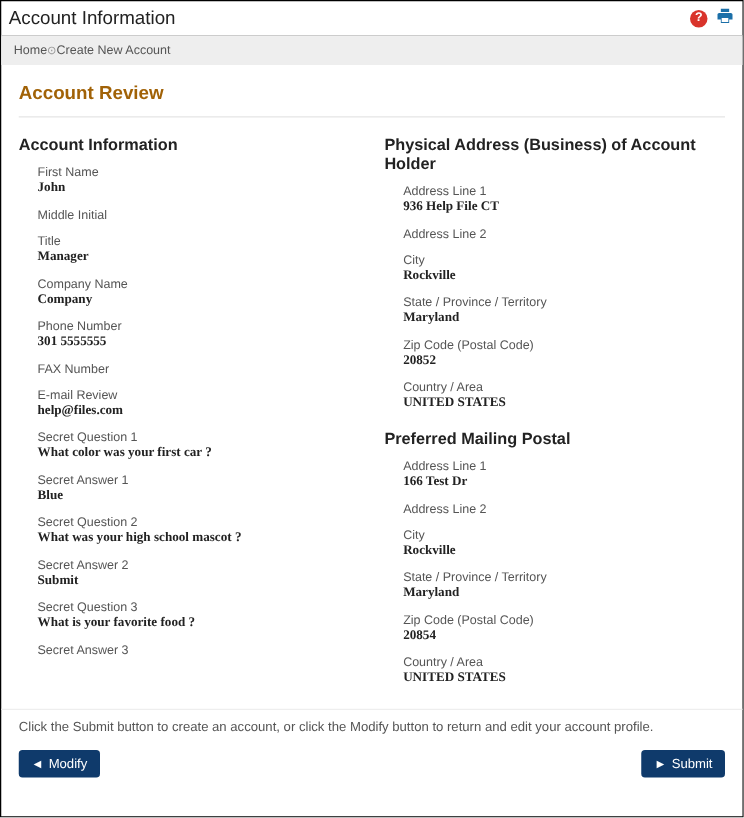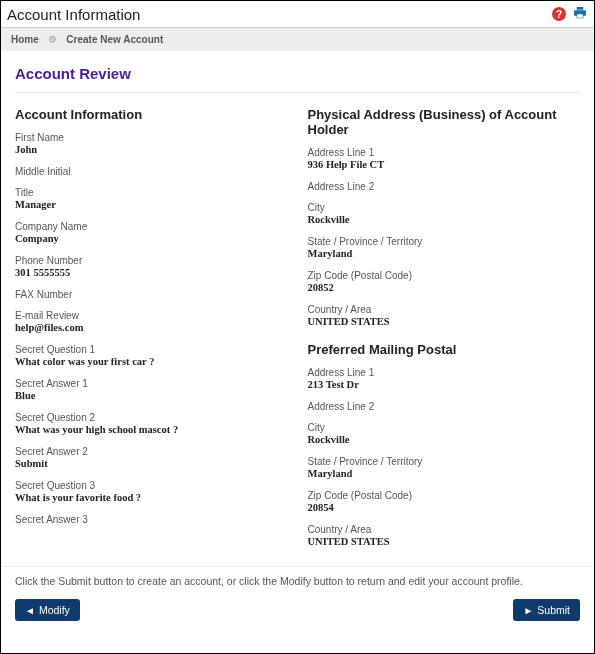--- a/index.html
+++ b/index.html
@@ -33,38 +33,38 @@
     width: 14px; height: 14px; border-radius: 50%;
     background: #d9342b; color: #fff; font-weight: bold;
     font-size: 10px; display: flex; align-items: center; justify-content: center;
   }
   .print-icon svg { width: 16px; height: 16px; fill: #1b6fa8; }
   .breadcrumb {
     background: #eee;
     padding: 6px 10px;
     font-size: 10px;
     color: #555;
-    display: flex; gap: 10px; align-items: flex-start; font-weight: bold;
+    display: flex; align-items: flex-start;
   }
   .breadcrumb .sep { color: #999; font-size: 9px; }
   .content { padding: 14px 14px 8px 14px; }
   .page-title {
-    font-size: 15px; font-weight: bold; color: #4c1d95;
+    font-size: 15px; font-weight: bold; color: #a16207;
     padding-bottom: 10px;
     border-bottom: 1px solid #e5e5e5;
     margin-bottom: 14px;
   }
   .cols { display: flex; gap: 20px; }
   .col { flex: 1; }
   .section-title {
     font-size: 13px; font-weight: bold; color: #222;
     margin-bottom: 10px;
   }
   .section-title.sub { margin-top: 14px; }
-  .field { margin-bottom: 10px; }
+  .field { margin-bottom: 10px; margin-left: 15px; }
   .field .label { font-size: 10px; color: #555; margin-bottom: 1px; }
   .field .value { font-size: 10.5px; font-weight: bold; color: #222; min-height: 12px; font-family: Liberation Serif, serif; }
   .instruction {
     font-size: 10.5px; color: #555;
     padding: 8px 14px 12px 14px;
     border-top: 1px solid #eee;
   }
   .button-row {
     display: flex; justify-content: space-between;
     padding: 0 14px 14px 14px;
@@ -188,21 +188,21 @@
             <div class="field">
               <div class="label">Country / Area</div>
               <div class="value">UNITED STATES</div>
             </div>
           </div>
 
         <div class="section-title sub">Preferred Mailing Postal</div>
         <div>
             <div class="field">
               <div class="label">Address Line 1</div>
-              <div class="value">213 Test Dr</div>
+              <div class="value">166 Test Dr</div>
             </div>
             <div class="field">
               <div class="label">Address Line 2</div>
             </div>
             <div class="field">
               <div class="label">City</div>
               <div class="value">Rockville</div>
             </div>
             <div class="field">
               <div class="label">State / Province / Territory</div>

